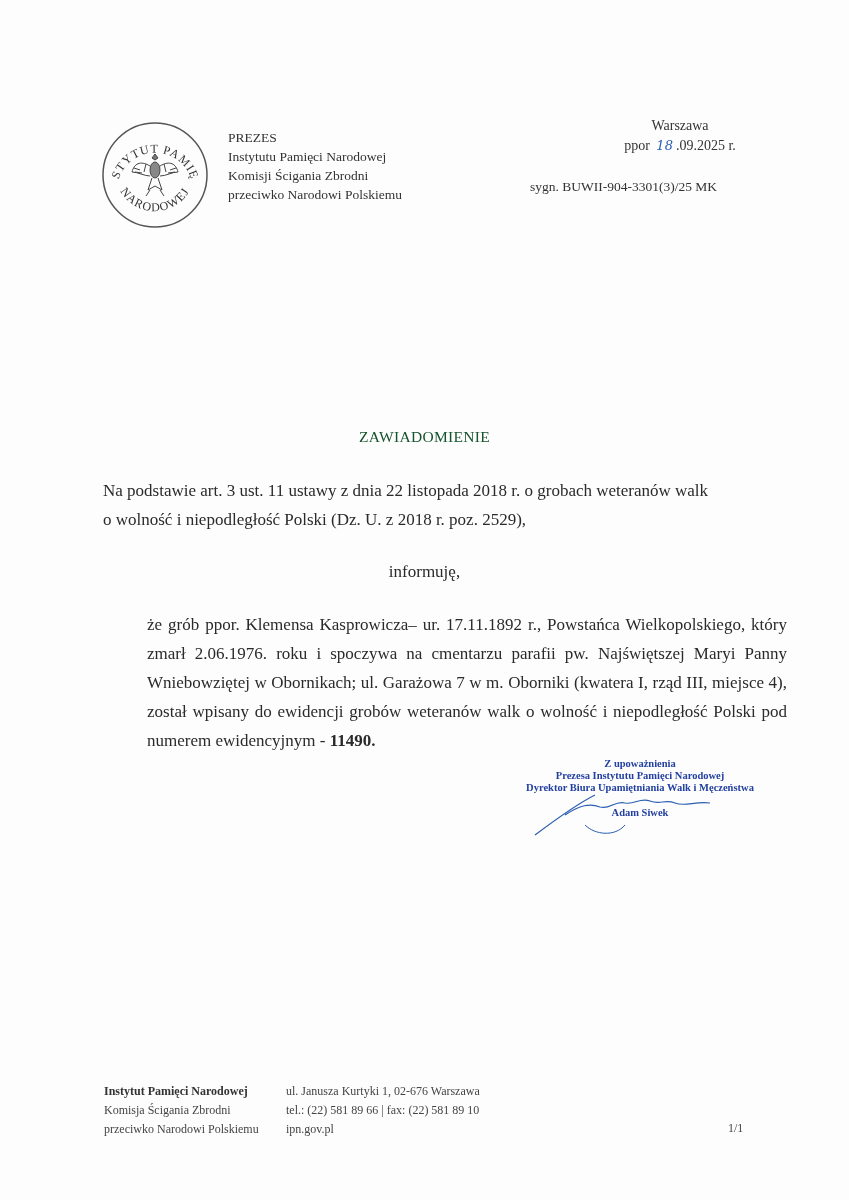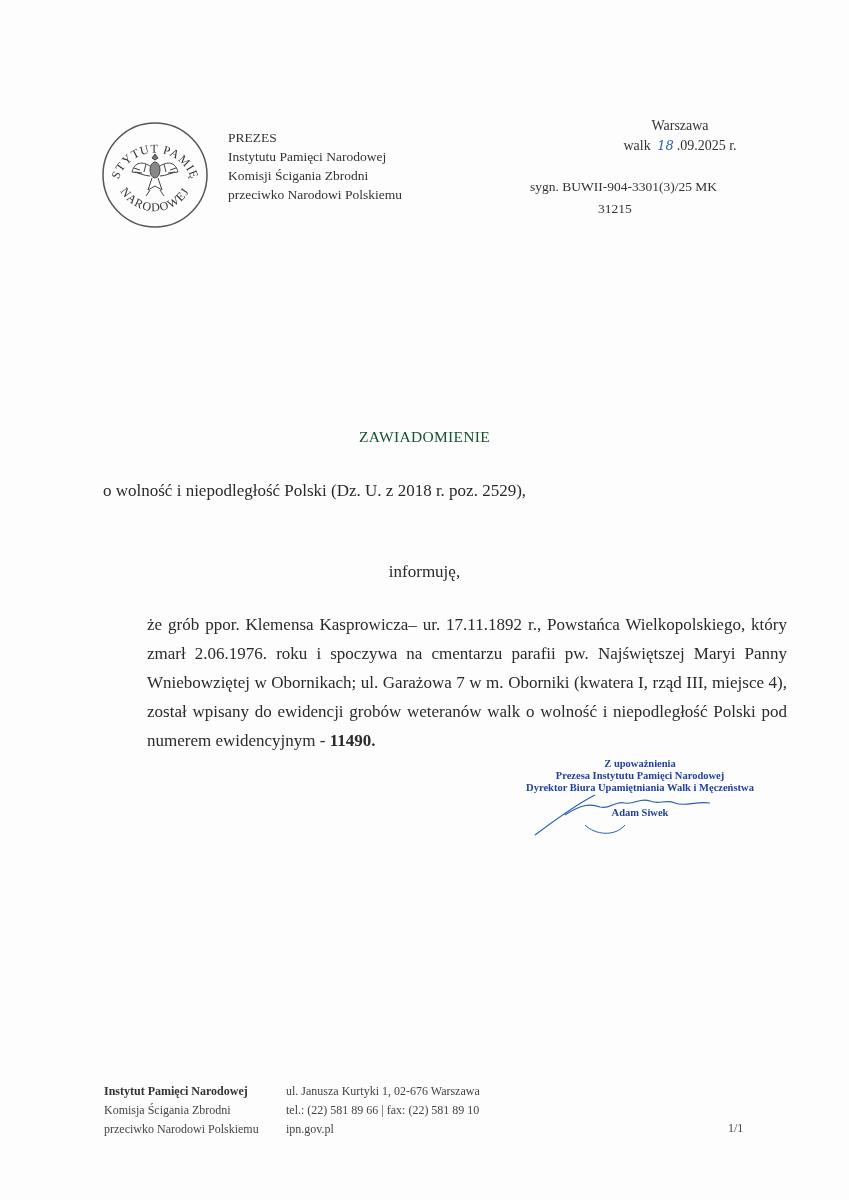--- a/index.html
+++ b/index.html
@@ -66,33 +66,33 @@
 <div class="abs header-block">
   <div>PREZES</div>
   <div>Instytutu Pamięci Narodowej</div>
   <div>Komisji Ścigania Zbrodni</div>
   <div>przeciwko Narodowi Polskiemu</div>
 </div>
 
 <div class="abs place">
   <span class="place-name">Warszawa</span>
   <span class="date-line">
-    <span>walk</span>
+    <span>ppor</span>
     <span class="hand">18</span><span>.09.2025 r.</span>
   </span>
 </div>
 
 <div class="abs sygn">
   <span>sygn. BUWII-904-3301(3)/25 MK</span>
-  <span class="num">31215</span>
 </div>
 
 <div class="abs title">ZAWIADOMIENIE</div>
 
 <div class="abs para p1">
+  <div>Na podstawie art. 3 ust. 11 ustawy z dnia 22 listopada 2018 r. o grobach weteranów walk</div>
   <div>o wolność i niepodległość Polski (Dz. U. z 2018 r. poz. 2529),</div>
 </div>
 
 <div class="abs inform">informuję,</div>
 
 <div class="abs para p2">
   <span>że grób ppor. Klemensa Kasprowicza– ur. 17.11.1892 r., Powstańca Wielkopolskiego, który zmarł 2.06.1976.  roku i spoczywa na cmentarzu parafii pw. Najświętszej Maryi Panny Wniebowziętej w Obornikach;  ul. Garażowa 7 w m. Oborniki (kwatera I, rząd III, miejsce 4), został wpisany do ewidencji grobów weteranów walk o wolność i niepodległość Polski pod numerem ewidencyjnym - </span><b>11490.</b>
 </div>
 
 <div class="abs sign">

